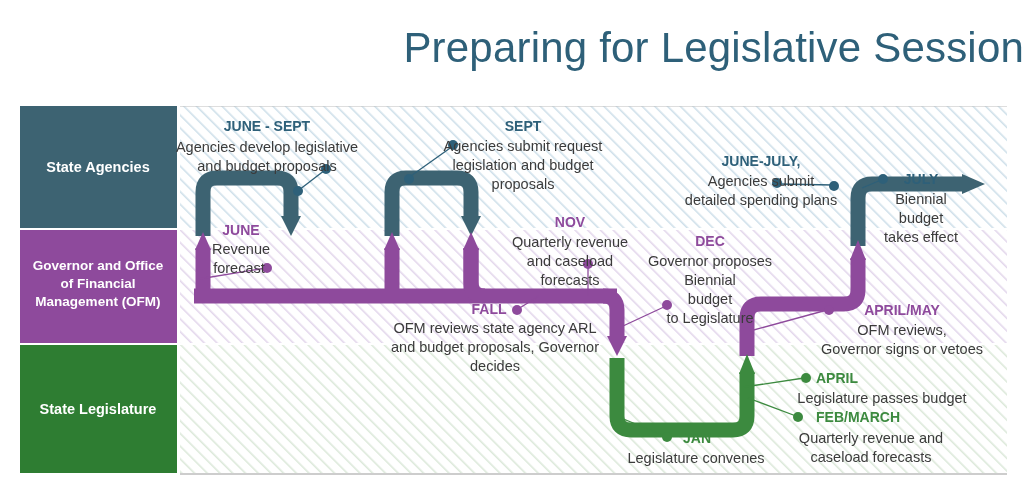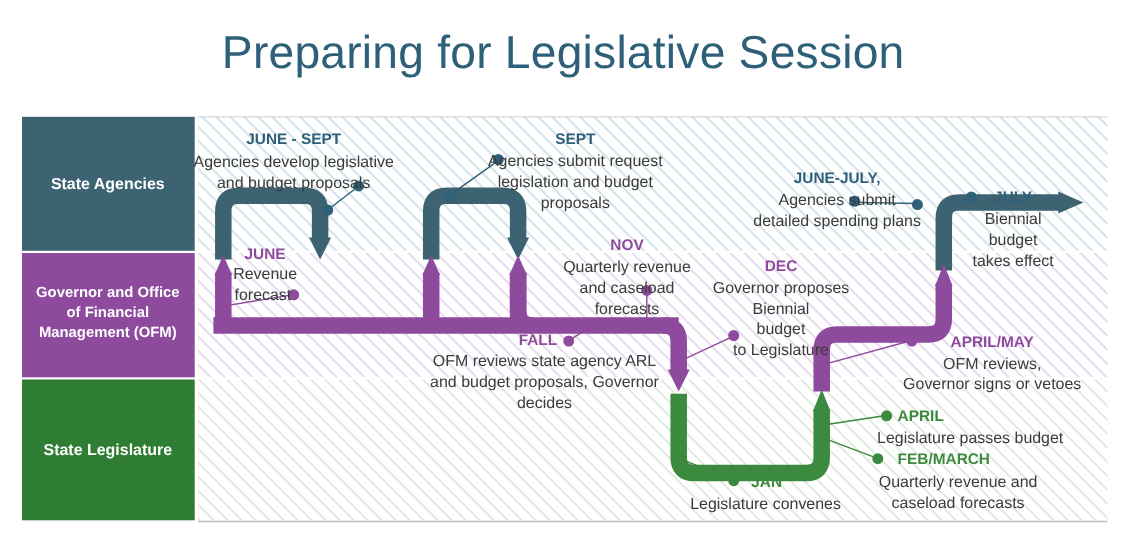--- a/index.html
+++ b/index.html
@@ -2,21 +2,21 @@
 <html><head>
 <meta charset="utf-8">
 <style>
   html,body{margin:0;padding:0;}
   body{
     width:1024px;height:495px;background:#ffffff;
     font-family:"Liberation Sans", sans-serif;
     overflow:hidden;position:relative;
   }
   #title{
-    position:absolute;left:0;top:24px;width:1024px;text-align:center;
+    position:absolute;left:0;top:24px;width:1024px;text-align:right;
     font-size:42px;color:#2e6079;letter-spacing:.2px;font-weight:400;
     font-family:"Liberation Sans", sans-serif;
   }
   #board{position:absolute;left:17px;top:106px;width:990px;height:370px;}
   svg{display:block;}
   .lbl{font-family:"Liberation Sans", sans-serif;}
 </style>
 </head>
 <body>
 

